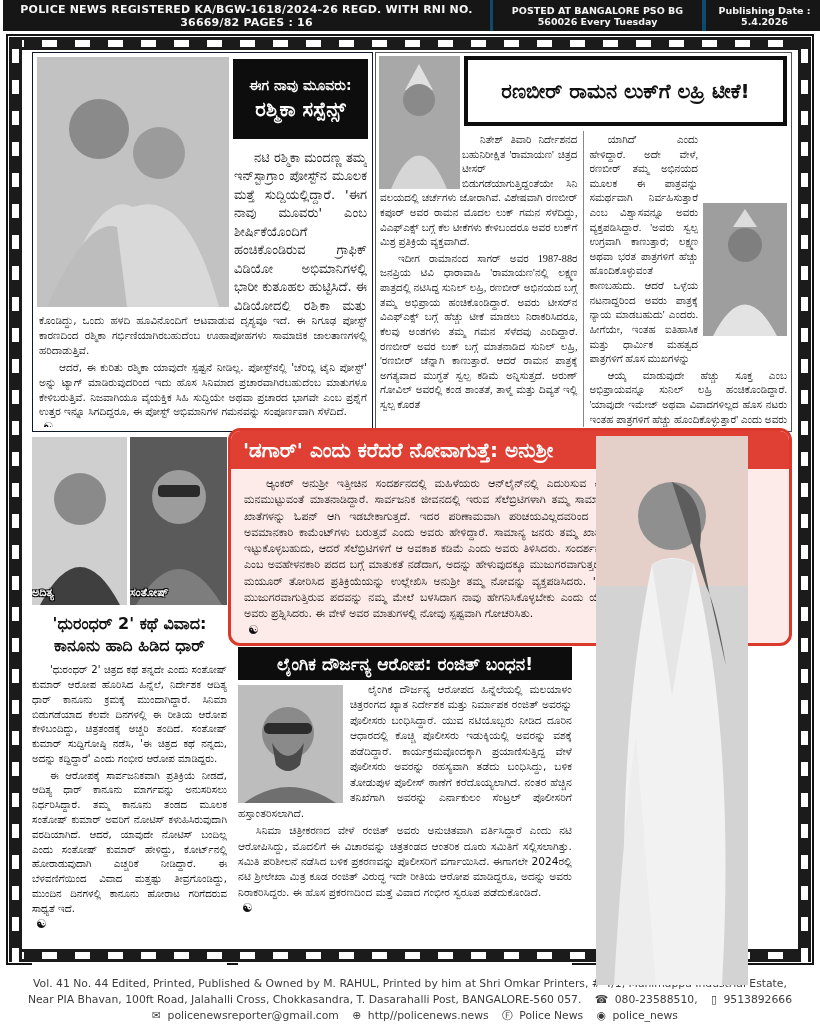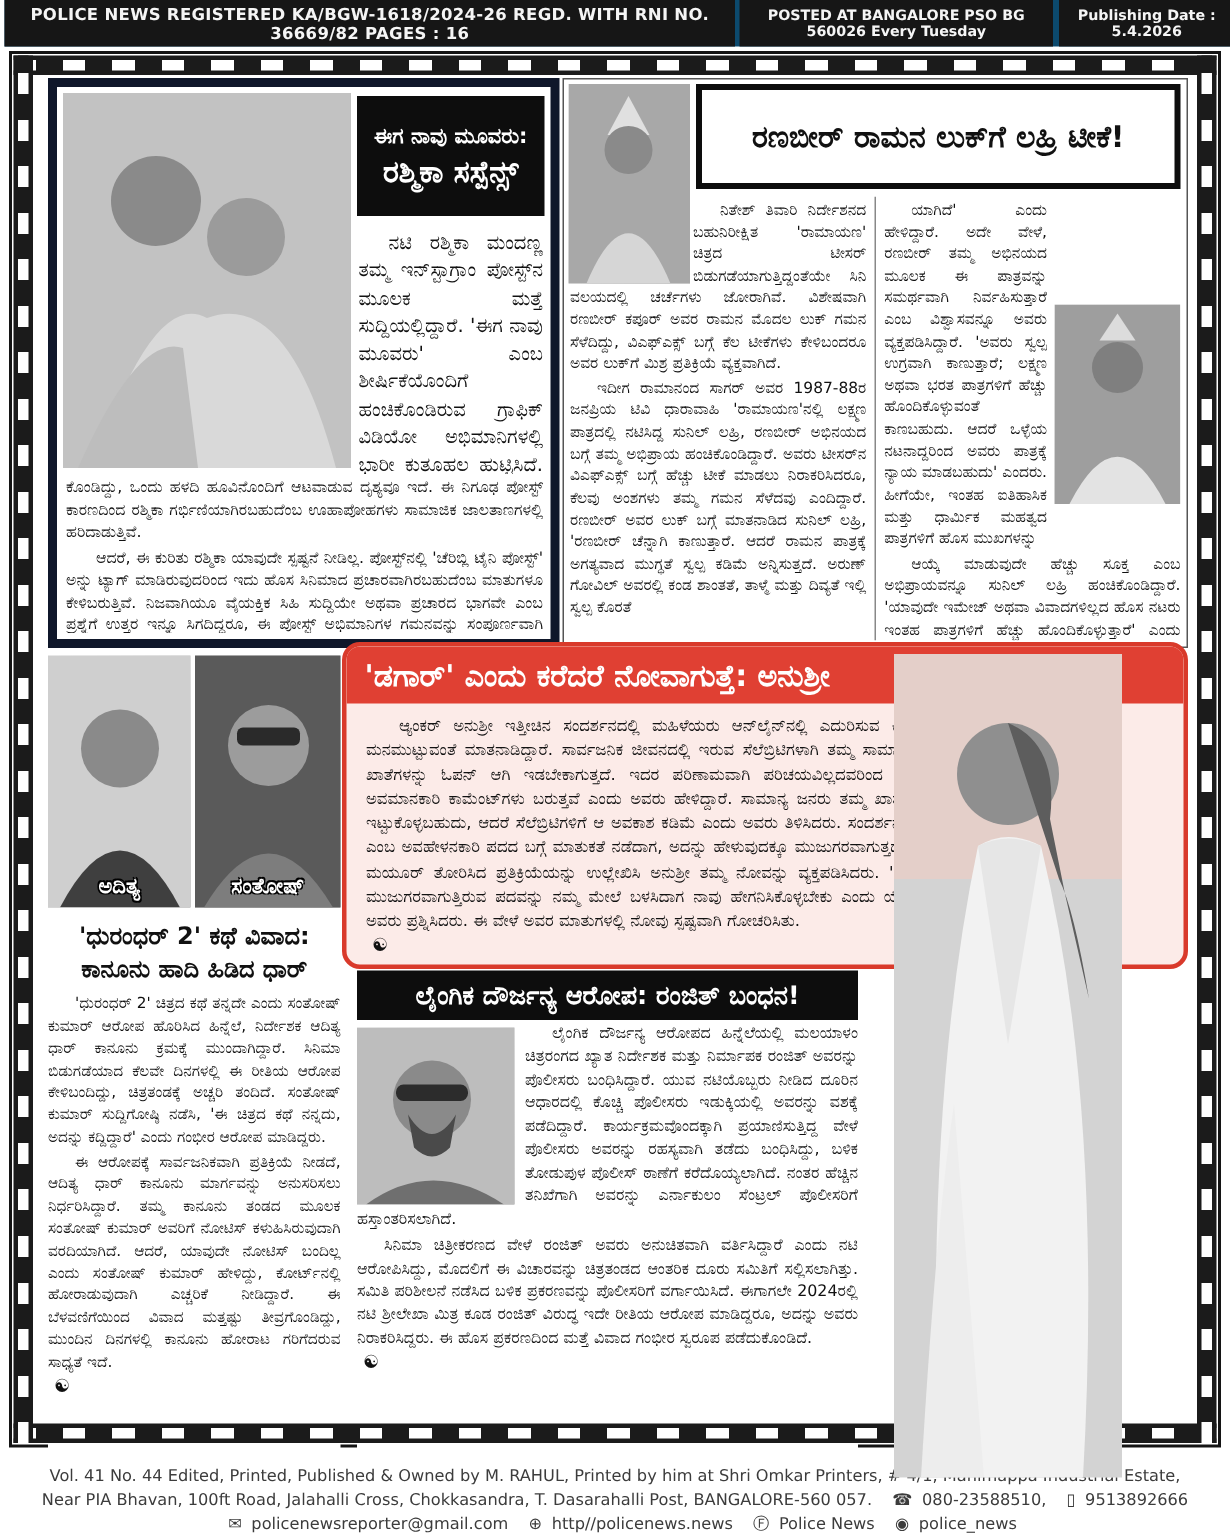--- a/index.html
+++ b/index.html
@@ -28,43 +28,43 @@
   .strip-v { top:37px; width:13px; height:925px;
     background: repeating-linear-gradient(0deg,#ffffff 0 14px,#1b1b1b 14px 31px) center / 7px 100% no-repeat, #1b1b1b; }
   .strip-left { left:9px; }
   .strip-right { left:798px; }
   
   .kn { text-align:justify; }
   .endmark { font-size:12px; padding-left:4px; }
   .photo { position:relative; background:linear-gradient(135deg,#d8d8d8 0%,#b5b5b5 55%,#9a9a9a 100%); overflow:hidden; }
   .photo svg { position:absolute; left:0; top:0; width:100%; height:100%; }
   .caption {
-    position:absolute; bottom:6px; width:100%; text-align:center; color:#fff; font-weight:bold; font-size:14px;
+    position:absolute; bottom:6px; width:100%; color:#fff; font-weight:bold; font-size:11px;
     text-shadow:-1px -1px 0 #000,1px -1px 0 #000,-1px 1px 0 #000,1px 1px 0 #000;
   }
   
-  .art1 { position:absolute; left:32px; top:52px; width:341px; height:380px; border:6px solid #0f172a; background:#fff; }
+  .art1 { position:absolute; left:32px; top:52px; width:341px; height:380px; border:1px solid #0f172a; background:#fff; }
   .art1-photo { position:absolute; left:4px; top:4px; width:192px; height:250px; }
   .art1-head { position:absolute; left:200px; top:6px; right:4px; height:80px; background:#0d0d0d; color:#fff;
     display:flex; flex-direction:column; align-items:center; justify-content:center; text-align:center; }
   .art1-head .h-small { font-size:14px; font-weight:bold; }
   .art1-head .h-big   { font-size:20px; font-weight:bold; margin-top:3px; }
   .art1-col { position:absolute; left:201px; top:96px; right:5px; height:162px; overflow:hidden;
     font-size:13px; line-height:1.42; }
   .art1-col p { text-indent:20px; }
   .art1-wide { position:absolute; left:6px; top:260px; right:5px; bottom:4px; overflow:hidden;
     font-size:10.5px; line-height:1.42; }
   .art1-wide p.ind { text-indent:20px; margin-top:2px; }
   
   .art2 { position:absolute; left:375px; top:52px; width:417px; height:380px; border:1px solid #555; background:#fff;padding-left:24px; }
   .art2-photo1 { position:absolute; left:3px; top:3px; width:81px; height:133px; }
   .art2-head { position:absolute; left:88px; top:3px; right:4px; height:70px; border:4px solid #0d0d0d;
     display:flex; align-items:center; justify-content:center; font-size:20px; font-weight:bold; text-align:center; }
   .art2-cols { position:absolute; left:4px; top:78px; right:4px; bottom:4px; display:flex; overflow:hidden; }
-  .art2-col { width:50%; font-size:10.3px; line-height:1.42; overflow:hidden; }
+  .art2-col { width:50%; font-size:10.3px; line-height:1.42; overflow:hidden;font-family:Liberation Serif, serif; }
   .art2-col1 { padding-right:5px; border-right:1px solid #888; }
   .art2-col2 { padding-left:6px; }
   .art2-col p { text-indent:18px; margin-top:2px; }
   .photo1-spacer { float:left; width:82px; height:60px; }
   .art2-photo2 { float:right; width:84px; height:133px; margin:72px 0 3px 5px; }
   
   .art3 { position:absolute; left:228px; top:428px; width:564px; height:218px; background:#fcebe8;
     border:3px solid #d93a2b; border-radius:12px; overflow:hidden; z-index:2; }
   .art3-head { height:38px; background:#e04033; border-radius:8px 8px 0 0; color:#fff;
     font-size:20px; font-weight:bold; line-height:38px; padding-left:12px; }

